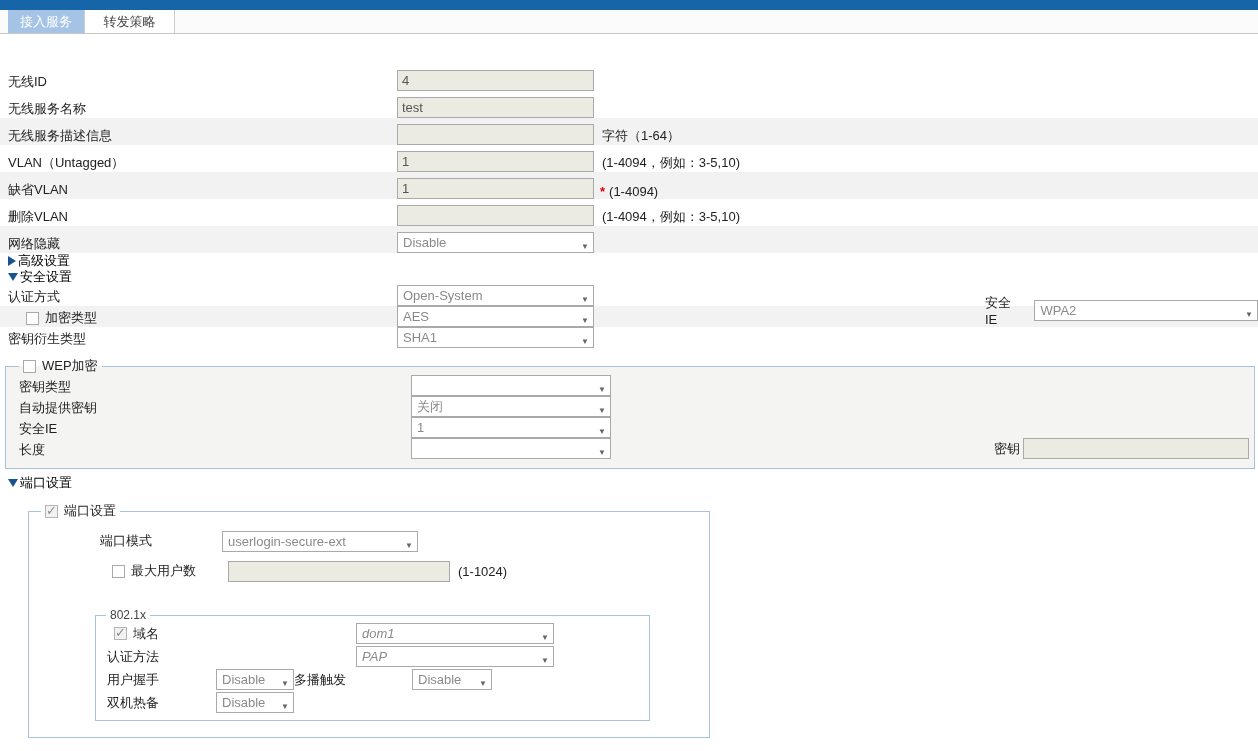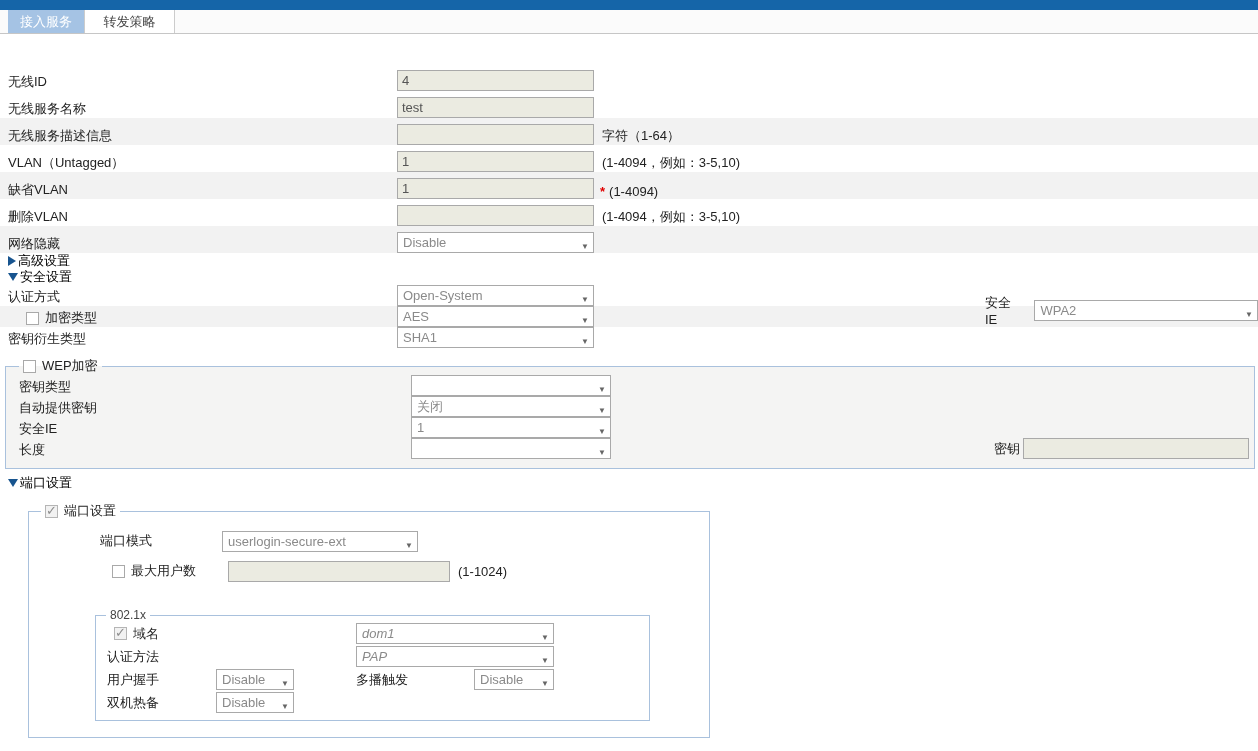--- a/index.html
+++ b/index.html
@@ -68,21 +68,21 @@
   .prow .plbl { width:122px; flex:0 0 122px; }
   .prow.cbrow { padding-left:83px; }
   .prow.cbrow .plbl2 { width:97px; flex:0 0 97px; margin-left:6px; }
 
   .dot1x-fs { margin:26px 0 0 66px; width:555px; height:113px; background:#fff; }
   .dot1x-fs legend { margin-left:10px; font-size:12px; color:#444; }
   .drow { display:flex; align-items:center; height:23px; padding-left:11px; }
   .drow .dlbl { width:249px; flex:0 0 249px; }
   .drow .dlbl.cbl { display:flex; align-items:center; gap:6px; padding-left:7px; }
   .drow .dlbl-s { width:109px; flex:0 0 109px; }
-  .drow .mid-lbl { width:118px; flex:0 0 118px; margin-left:62px; }
+  .drow .mid-lbl { width:118px; flex:0 0 118px; }
 </style>
 </head>
 <body>
 
 <div class="page">
   <div class="topbar"></div>
 
   <div class="tabbar">
     <div class="tab first active">
       <span>接入服务</span>

